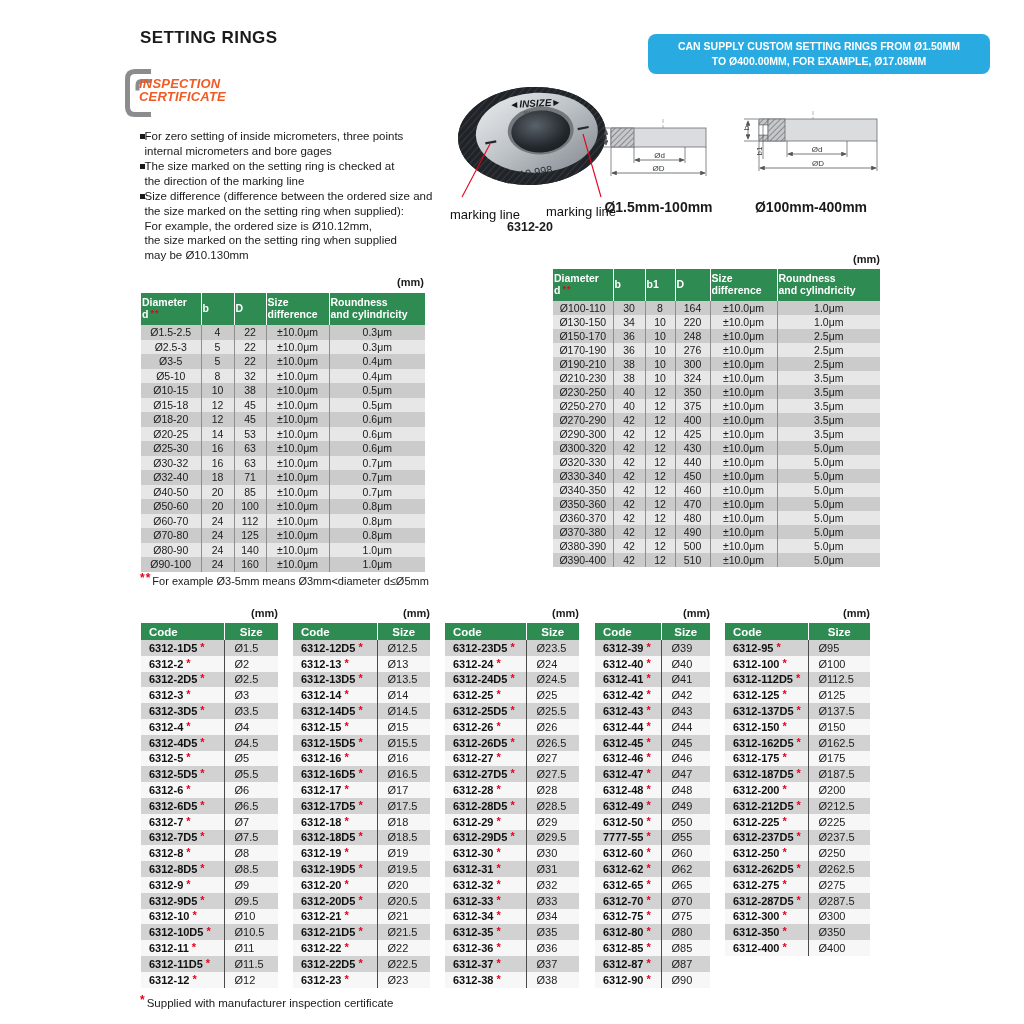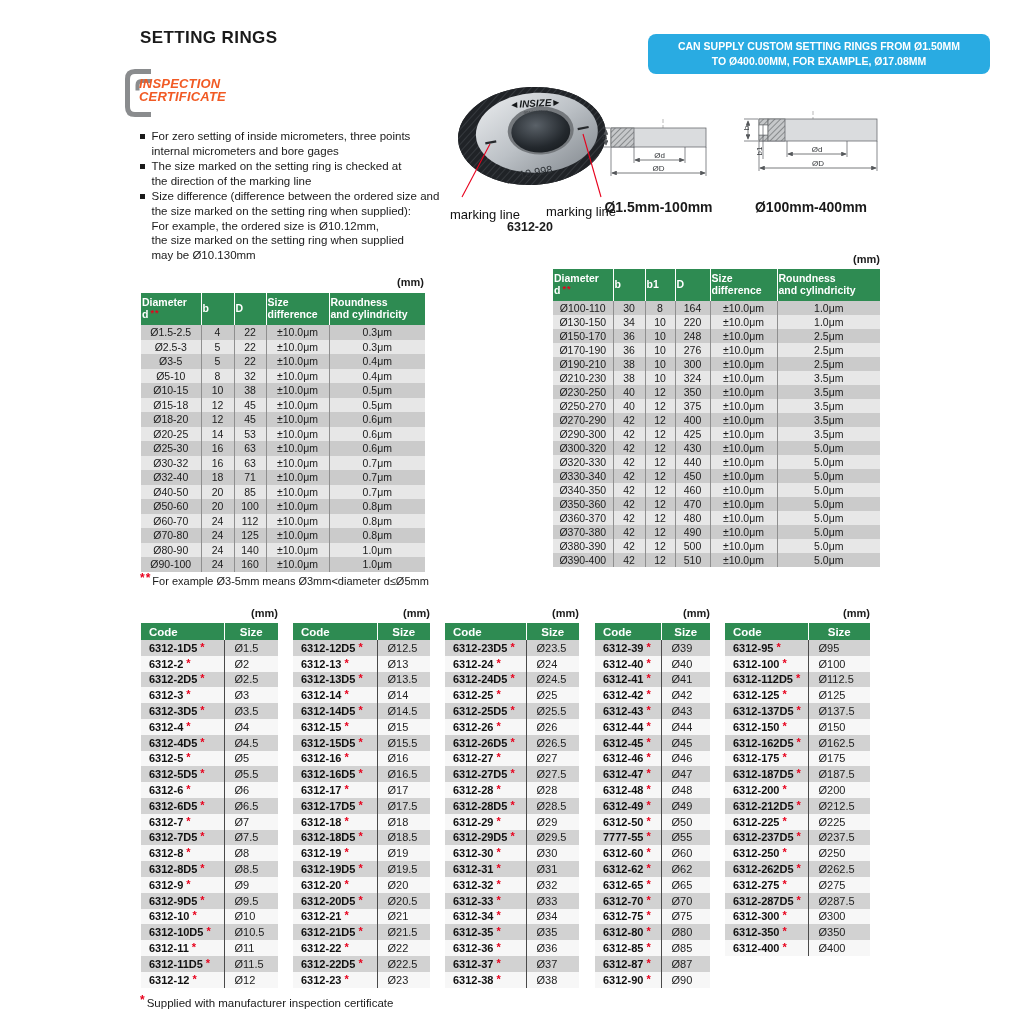--- a/index.html
+++ b/index.html
@@ -11,21 +11,21 @@
   #title{position:absolute;left:140px;top:16px;font-size:17px;font-weight:bold;letter-spacing:.4px;margin:0;}
   #logo{position:absolute;left:124px;top:56px;width:130px;height:52px;}
   #logo .logo-text{position:absolute;left:15px;top:9px;color:var(--orange,#f15a24);
         font-weight:bold;font-style:italic;font-size:13px;line-height:1.0;letter-spacing:.2px;}
   #banner{position:absolute;left:648px;top:22px;width:342px;height:40px;background:var(--blue,#29abe2);
         border-radius:8px;color:#fff;font-weight:bold;font-size:10.5px;line-height:1.4;
         display:flex;flex-direction:column;align-items:center;justify-content:center;text-align:center;}
 
   
   #bullets{position:absolute;left:140px;top:117px;width:335px;}
-  .bullet{display:flex;gap:7px;margin-bottom:1px;}
+  .bullet{display:flex;gap:0;margin-bottom:1px;}
   .bsq{flex:0 0 auto;width:4.5px;height:4.5px;background:#1a1a1a;margin-top:5px;}
   .btext{font-size:11.5px;line-height:1.27;white-space:pre-line;}
 
   
   #figure{position:absolute;left:440px;top:70px;width:195px;height:160px;}
   .mlabel{position:absolute;font-size:13px;color:#111;}
   .mlabel.left{left:10px;top:125px;}
   .mlabel.right{left:106px;top:122px;}
   #fig-caption{position:absolute;left:40px;top:138px;width:100px;text-align:center;
         font-size:12.5px;font-weight:bold;}

